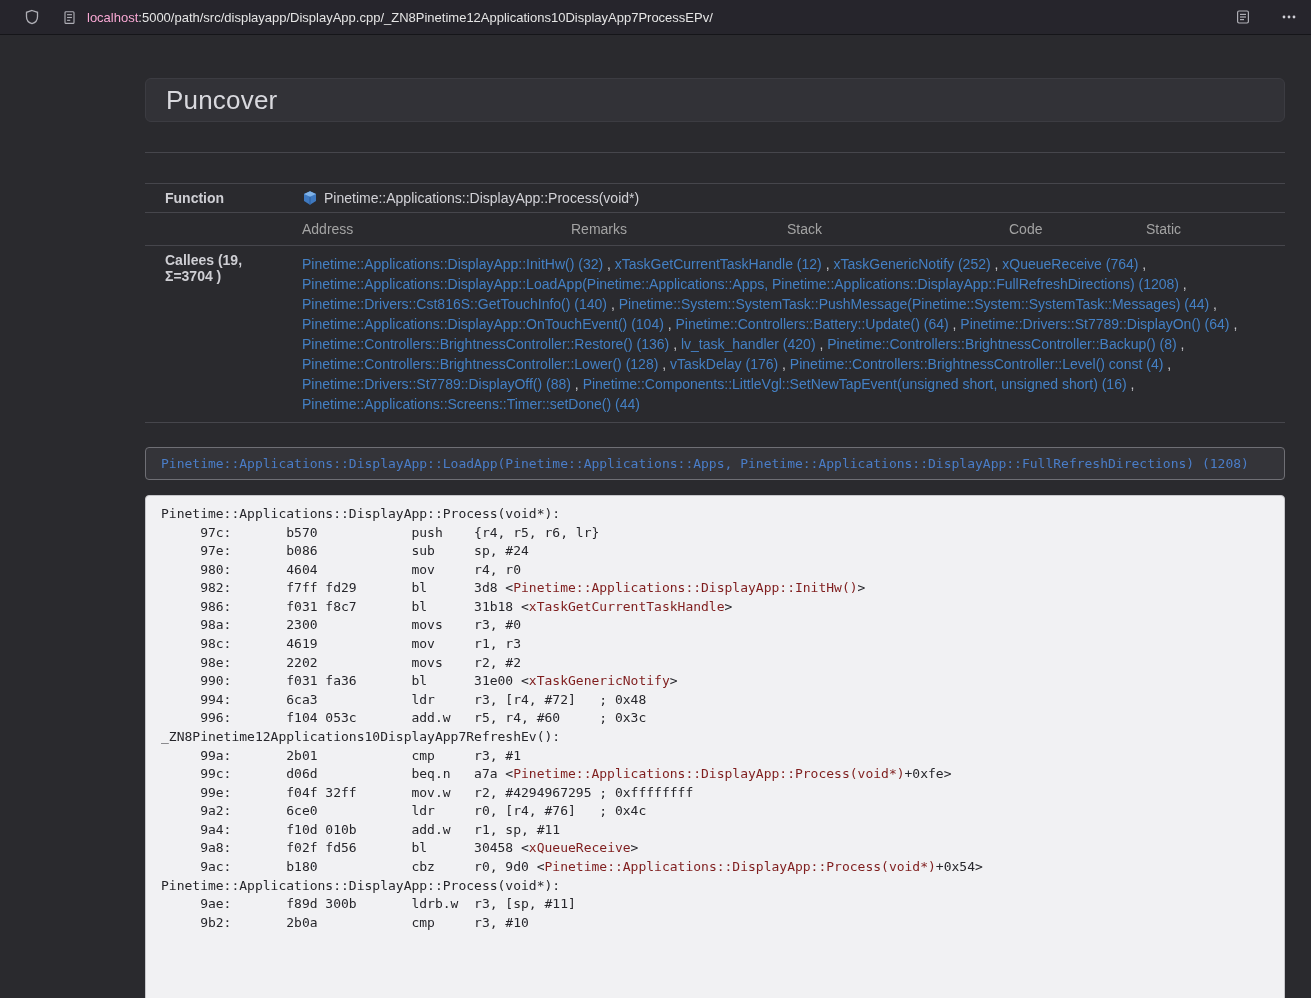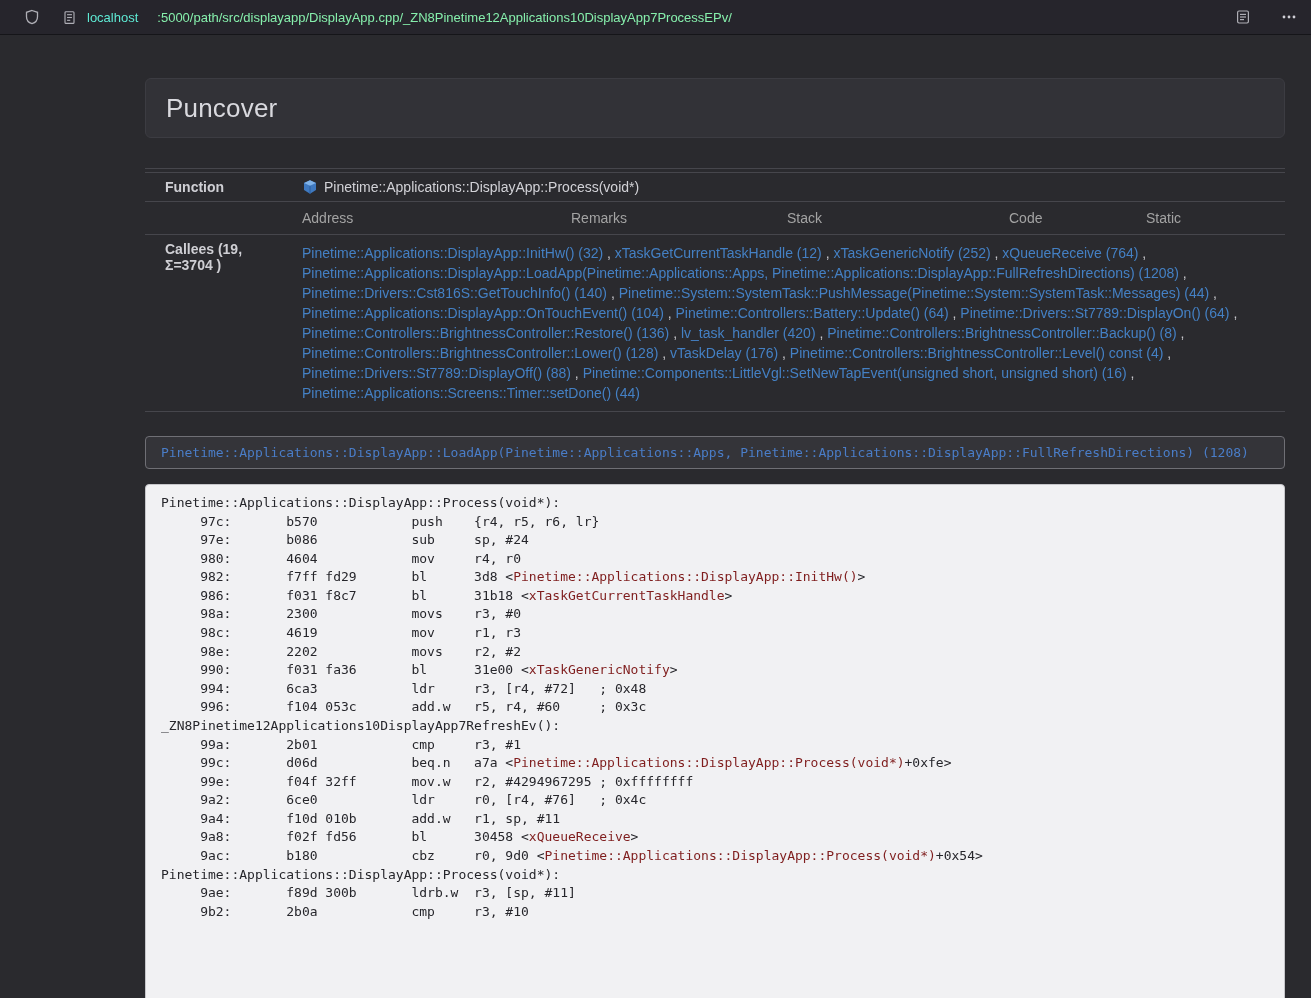--- a/index.html
+++ b/index.html
@@ -13,41 +13,41 @@
 
   
   .topbar{
     height:35px;background:#26252c;border-bottom:1px solid #151519;
     display:flex;align-items:center;box-sizing:border-box;
   }
   .topbar .icon{display:inline-flex;align-items:center;justify-content:center;width:18px;height:18px;flex:0 0 auto;}
   .tb-shield{margin-left:23px;}
   .tb-page{margin-left:19px;}
   .urlbar{margin-left:9px;font-size:13px;white-space:nowrap;overflow:hidden;flex:1 1 auto;}
-  .urlbar .host{color:#5eead4;margin-top:21px;}
-  .urlbar .path{color:#86efac;margin-left:19px;}
+  .urlbar .host{color:#f9a8d4;margin-top:21px;}
+  .urlbar .path{color:#e5e5e5;}
   .tb-reader{margin-right:28px;}
   .tb-dots{margin-right:13px;}
 
   
   .content{margin-left:145px;width:1140px;color:#c7c7cc;}
   .jumbo{
-    margin-top:43px;height:60px;background:#323237;border:1px solid #3c3c42;
+    margin-top:43px;height:44px;background:#323237;border:1px solid #3c3c42;
     border-radius:6px;display:flex;align-items:center;padding:0 20px;box-sizing:border-box;
   }
   .jumbo .title{font-size:26px;font-weight:500;color:#d9d9de;letter-spacing:.2px;}
   hr.rule{margin:30px 0 0;border:0;border-top:1px solid #46464c;}
 
   .crumbs{margin-top:15px;font-size:15px;font-weight:700;color:#9a9aa2;}
   .crumbs a{color:#4480c4;}
   .crumbs .sep{padding:0 5px;font-weight:400;}
   .crumbs .suffix{color:#9a9aa2;}
 
   table.fn-table{
-    width:100%;margin-top:3px;border-collapse:collapse;font-size:14px;color:#c7c7cc;
+    width:100%;margin-top:30px;border-collapse:collapse;font-size:14px;color:#c7c7cc;
     border-top:1px solid #46464c;border-bottom:1px solid #46464c;
   }
   table.fn-table > tbody > tr + tr{border-top:1px solid #46464c;}
   table.fn-table > tbody > tr > th{
     text-align:left;font-weight:700;color:#cfcfd4;vertical-align:top;
     padding:6px 8px 6px 20px;box-sizing:border-box;
   }
   table.fn-table > tbody > tr > td{padding:6px 8px 6px 12px;vertical-align:middle;}
   td.subcell{padding:0 !important;}
   table.addr-table{width:100%;border-collapse:collapse;}

